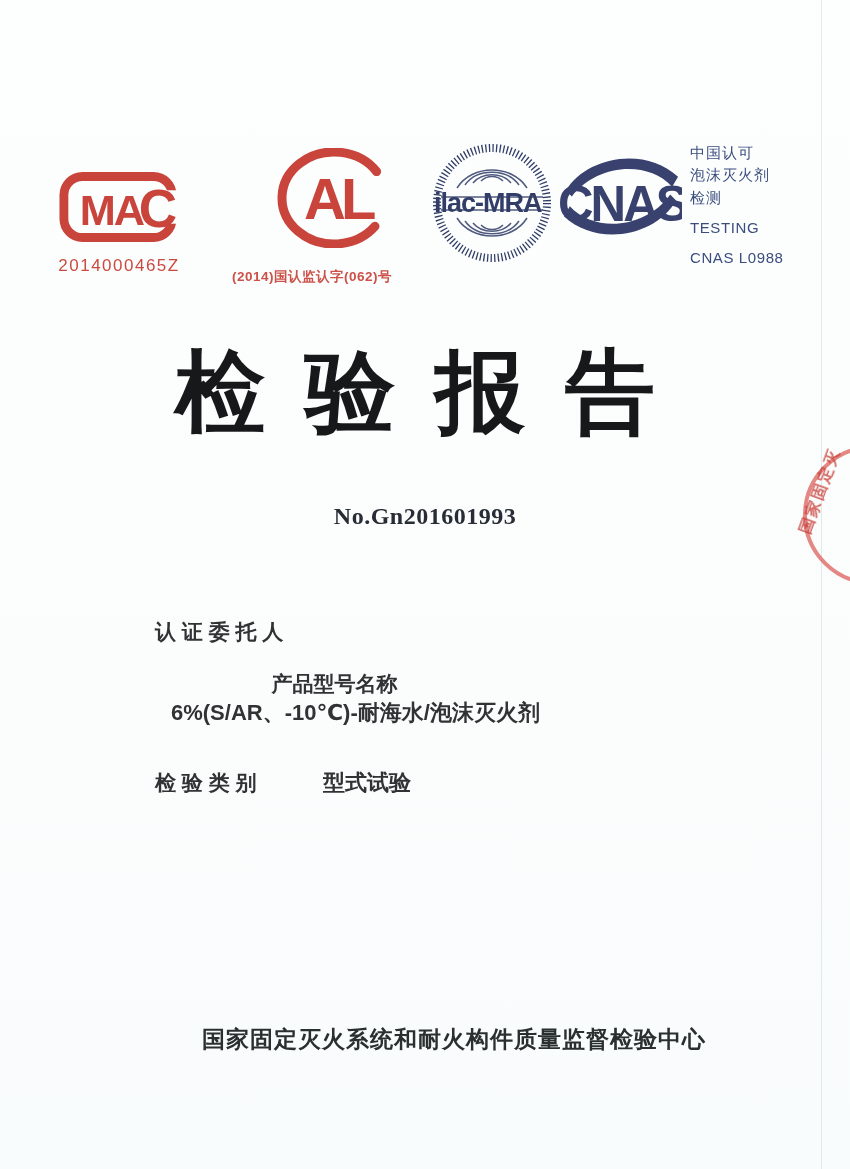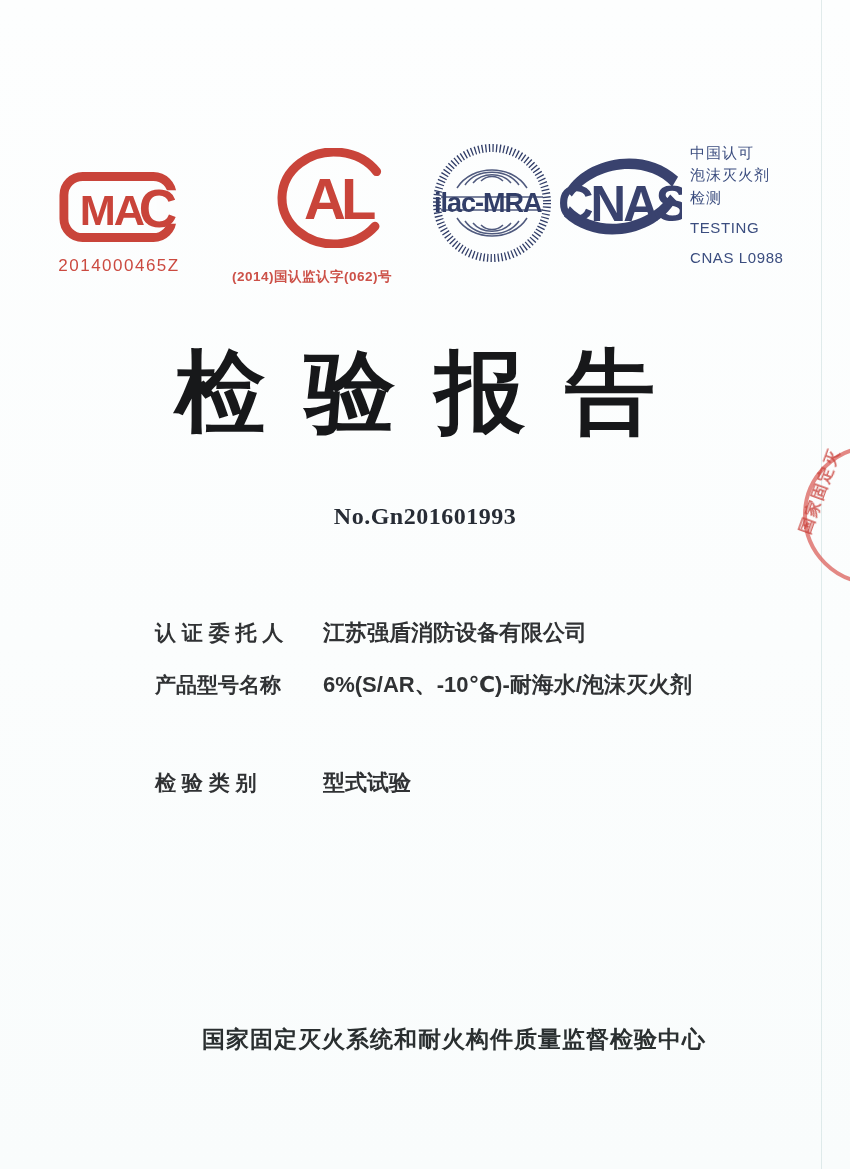--- a/index.html
+++ b/index.html
@@ -34,21 +34,21 @@
   .report-no {
     position:absolute; top:503px; left:0; width:850px; text-align:center;
     font-family:"Liberation Serif","DejaVu Serif",serif;
     font-size:24px; font-weight:700; color:#272c35; letter-spacing:0.5px;
   }
 
   
   .field-row { position:absolute; left:155px; display:flex; align-items:center;
     color:#303234; white-space:nowrap; }
   .field-row.r1 { top:618px; }
-  .field-row.r2 { top:670px; }
+  .field-row.r2 { top:670px;flex-direction:column; }
   .field-row.r3 { top:722px;margin-top:46px; }
   .field-label { width:152px; font-size:21px; font-weight:700; flex:none; }
   .field-value { font-size:22px; font-weight:700; margin-left:16px; }
 
   
   .footer-org {
     position:absolute; top:1024px; left:0; width:836px; text-align:center;
     font-size:23px; font-weight:700; color:#2a2f30; letter-spacing:1px;padding-left:36px;
   }
 
@@ -117,21 +117,20 @@
     <div class="accr-line en">TESTING</div>
     <div class="accr-line en">CNAS L0988</div>
   </div>
 
   <div class="title">检验报告</div>
 
   <div class="report-no">No.Gn201601993</div>
 
   <div class="field-row r1">
     <span class="field-label">认 证 委 托 人</span>
-    <span class="field-value">江苏强盾消防设备有限公司</span>
   </div>
   <div class="field-row r2">
     <span class="field-label">产品型号名称</span>
     <span class="field-value">6%(S/AR、-10℃)-耐海水/泡沫灭火剂</span>
   </div>
   <div class="field-row r3">
     <span class="field-label">检 验 类 别</span>
     <span class="field-value">型式试验</span>
   </div>
 

